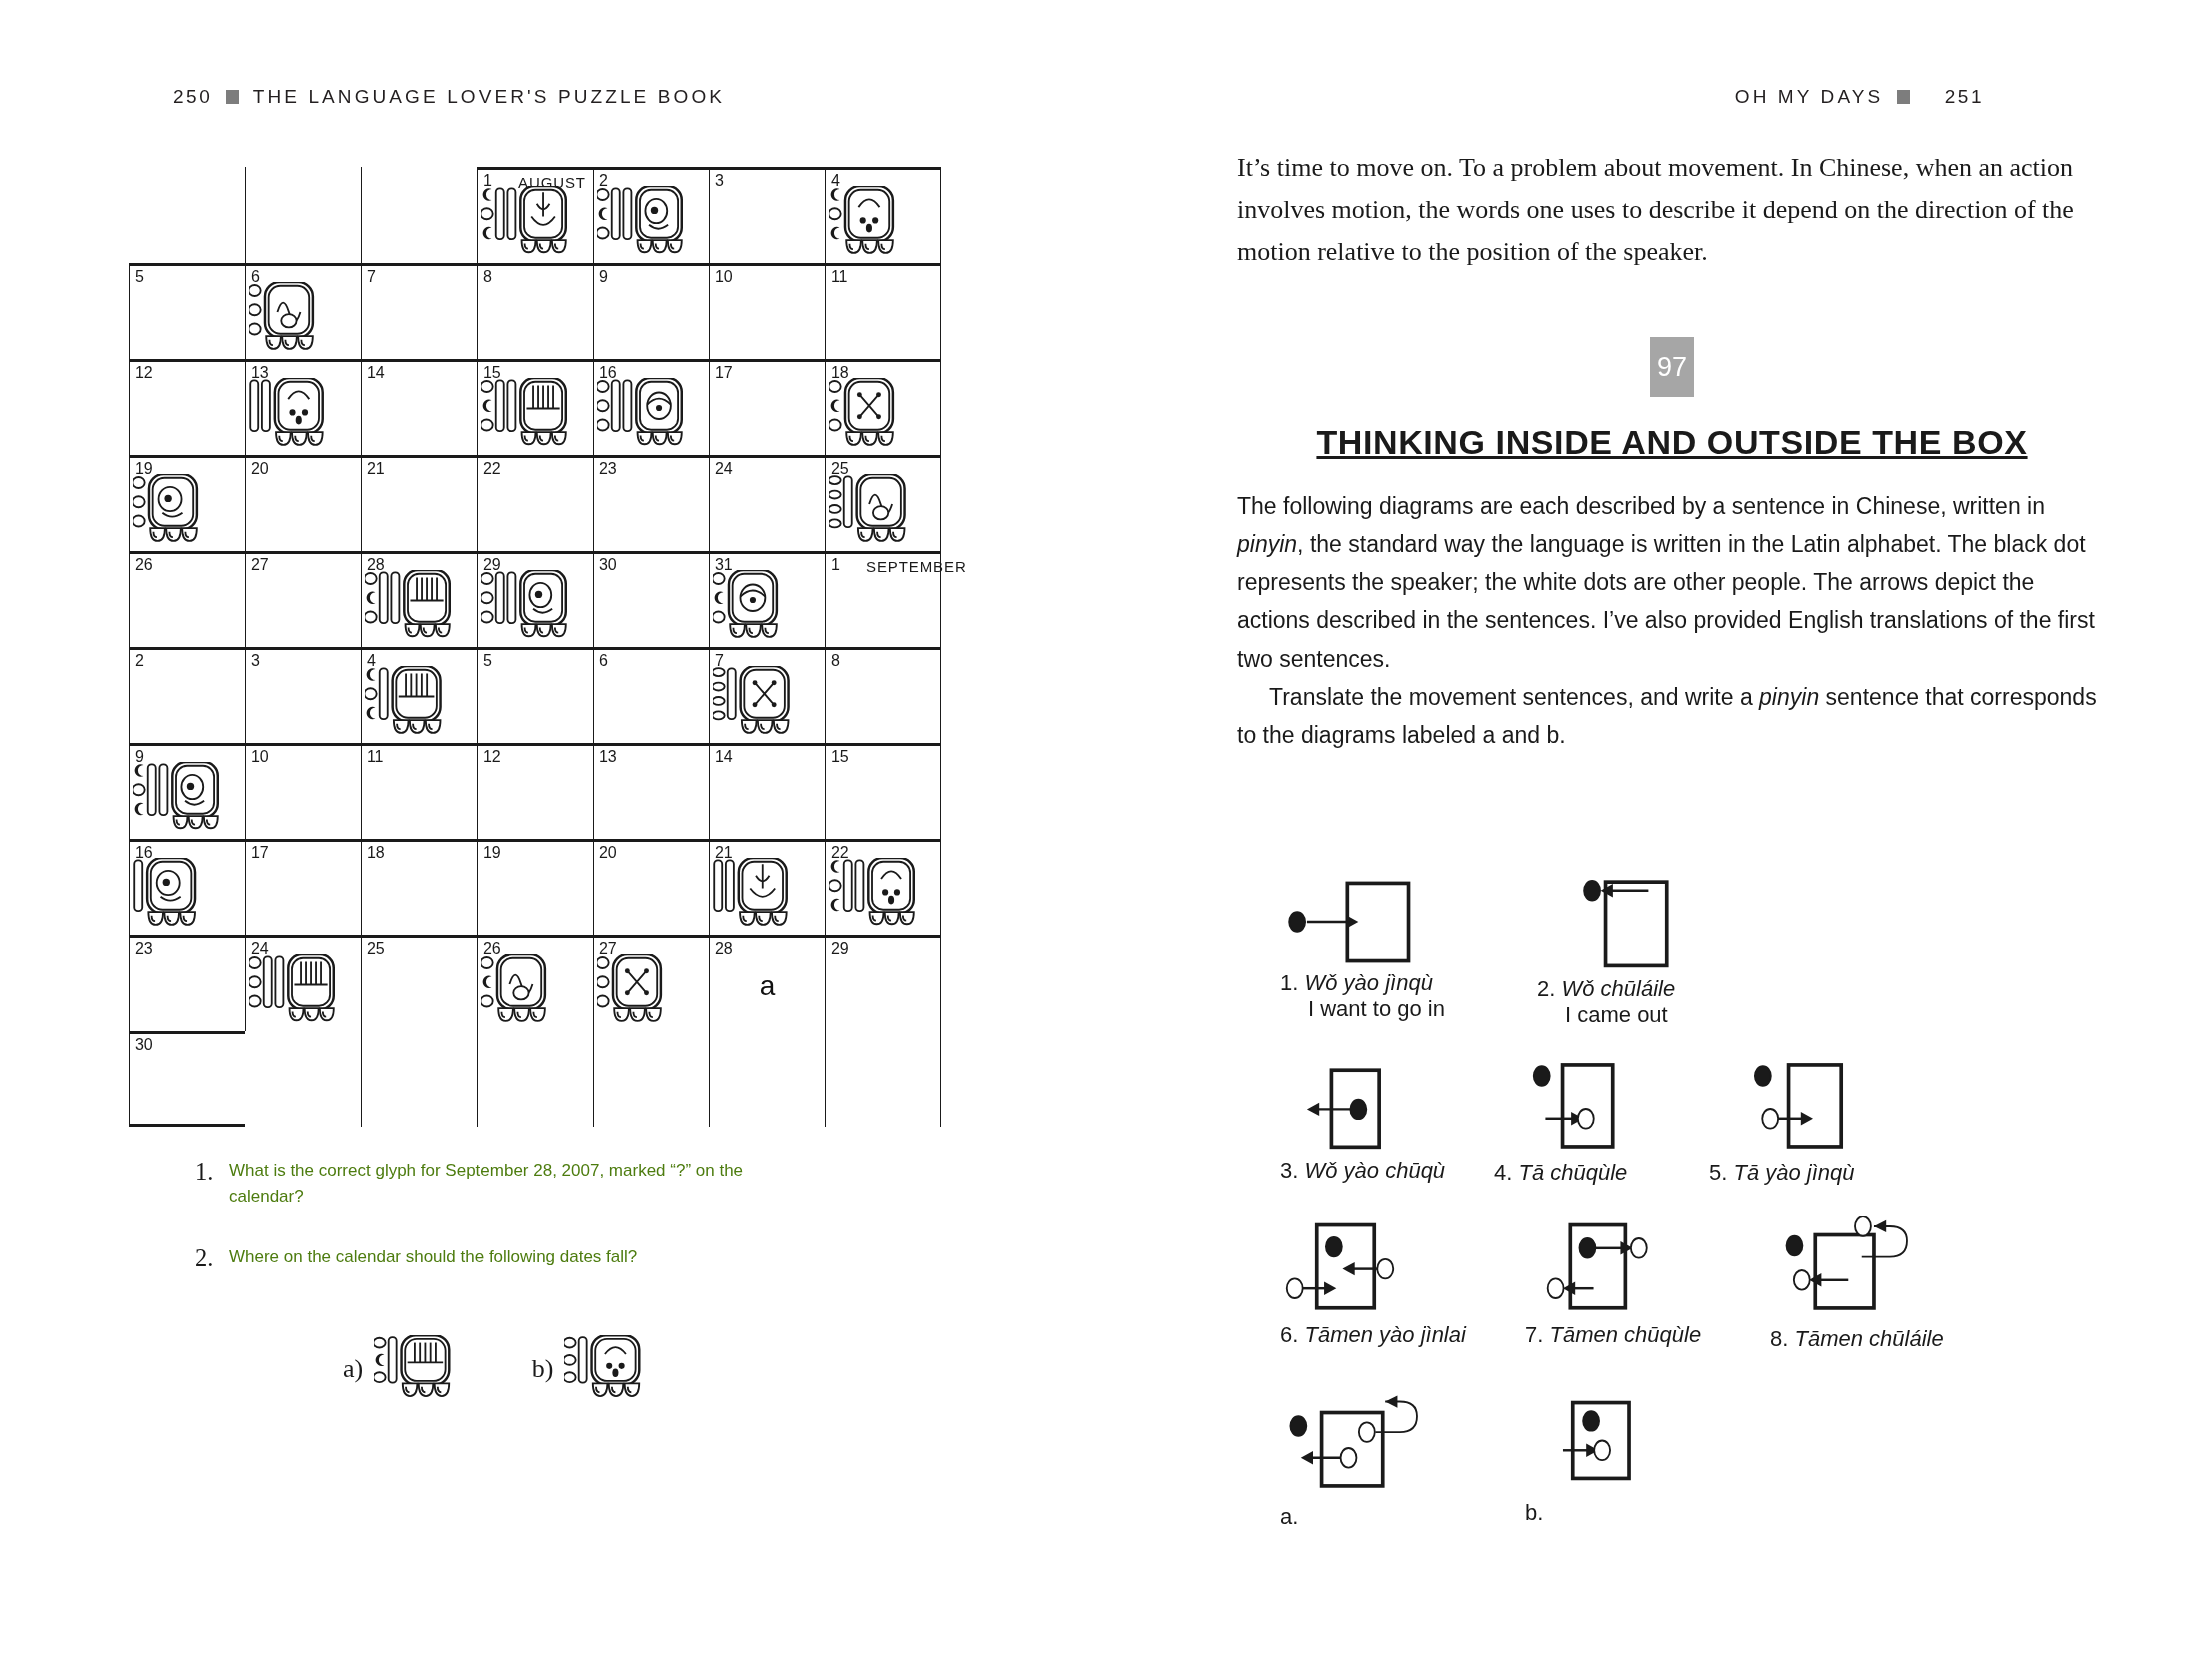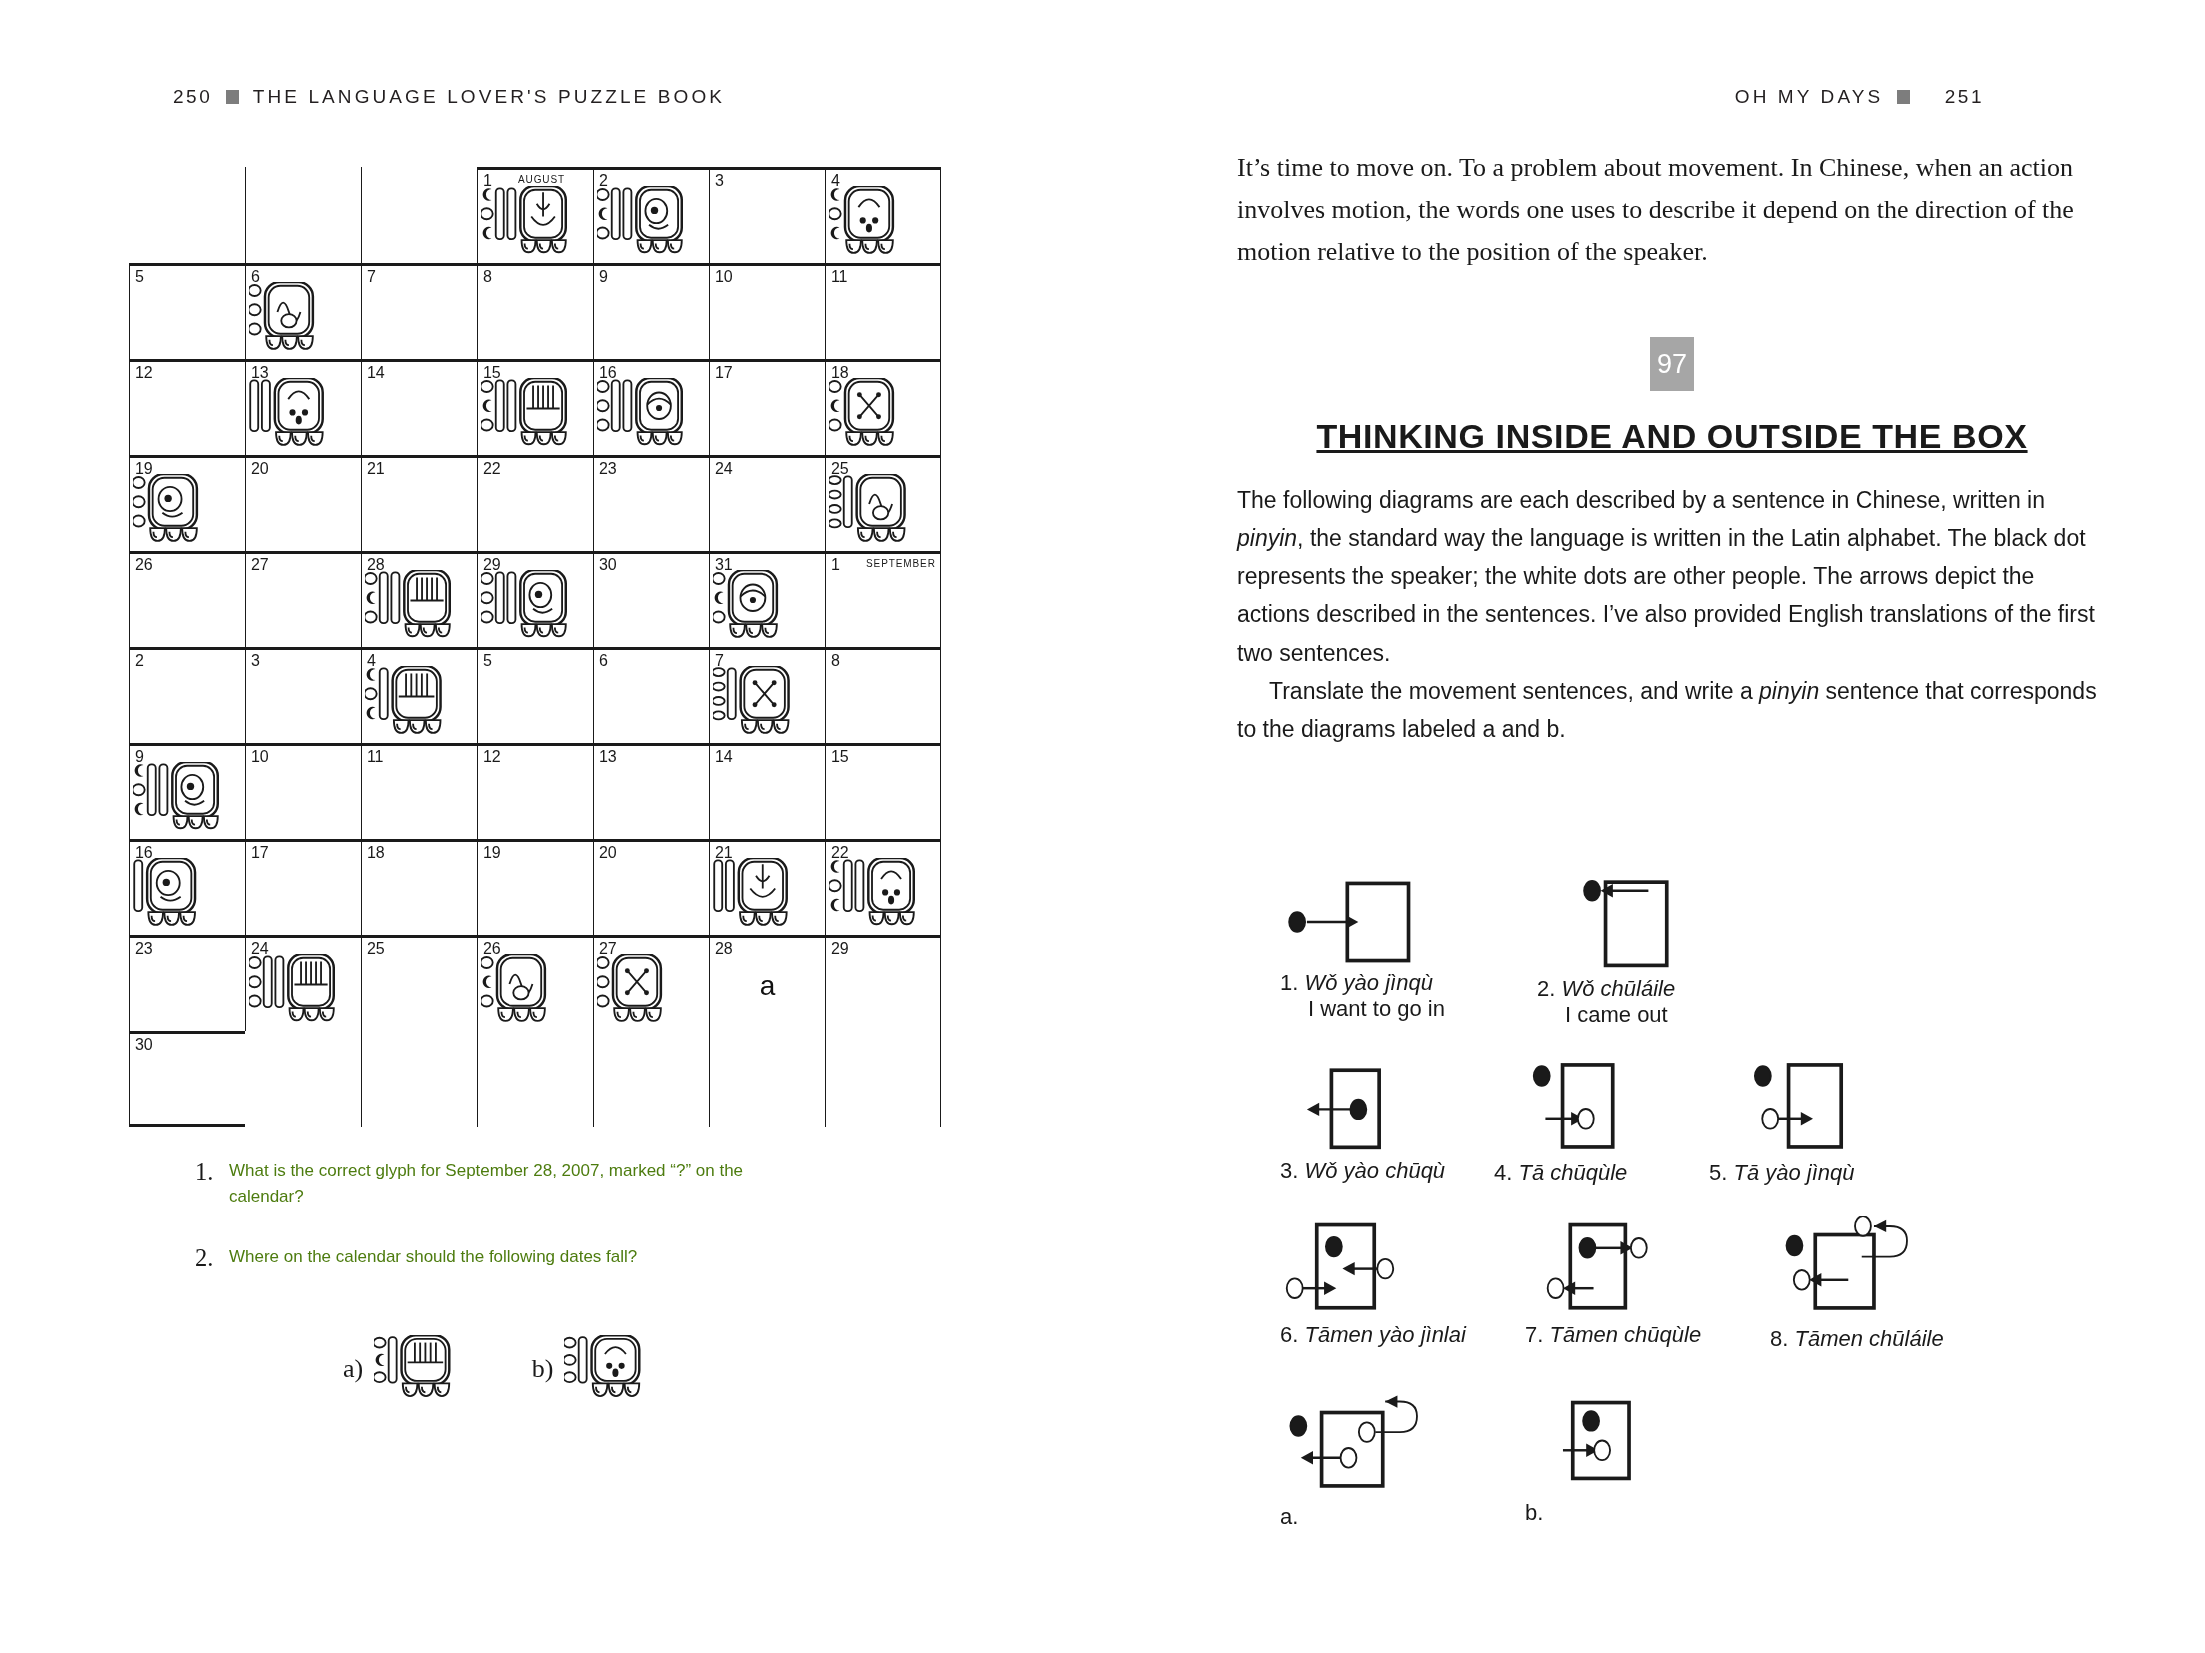--- a/index.html
+++ b/index.html
@@ -41,21 +41,21 @@
   .cal-row.last .cal-cell.blank { border-bottom: none; }
 
   .cell-num {
     position: absolute; left: 4.9px; top: 1.8px;
     font-size: 16px; color: #1a1a1a;
     font-family: "Liberation Sans", sans-serif;
     letter-spacing: 0px;
   }
   .cell-month {
     position: absolute; left: 40px; top: 3.7px;
-    font-size: 10px; letter-spacing: 0.9px; color: #1a1a1a;
+    font-size: 15px; letter-spacing: 0.9px; color: #1a1a1a;
   }
   .cell-mark {
     position: absolute; left: 0; right: 0; top: 32px;
     text-align: center; font-size: 28px; color: #111;
     font-family: "Liberation Sans", sans-serif;
   }
   .glyph-holder {
     position: absolute; left: 2.5px; top: 16px;
     width: 111px; height: 77px;
   }
@@ -78,21 +78,21 @@
   .ans-glyph { width: 104px; height: 67px; }
 
   
   .rightpage { position: absolute; left: 1237px; top: 147px; width: 870px; }
   .intro-p {
     font-family: "Liberation Serif", serif;
     font-size: 26px; line-height: 1.62; color: #1a1a1a;
     text-align: left;
   }
   .puz-badge {
-    margin: 64px auto 0; width: 44px; height: 54px;
+    margin: 64px auto 0; width: 44px; height: 60px;
     background: #a6a6a6; color: #fff;
     display: flex; align-items: center; justify-content: center;
     font-size: 27px; font-family: "Liberation Sans", sans-serif;
     letter-spacing: 0px;
   }
   .puz-title {
     margin-top: 26px; text-align: center;
     font-size: 34px; letter-spacing: 0.6px; color: #1a1a1a;
     font-family: "Liberation Sans", sans-serif;
     text-decoration: underline;

